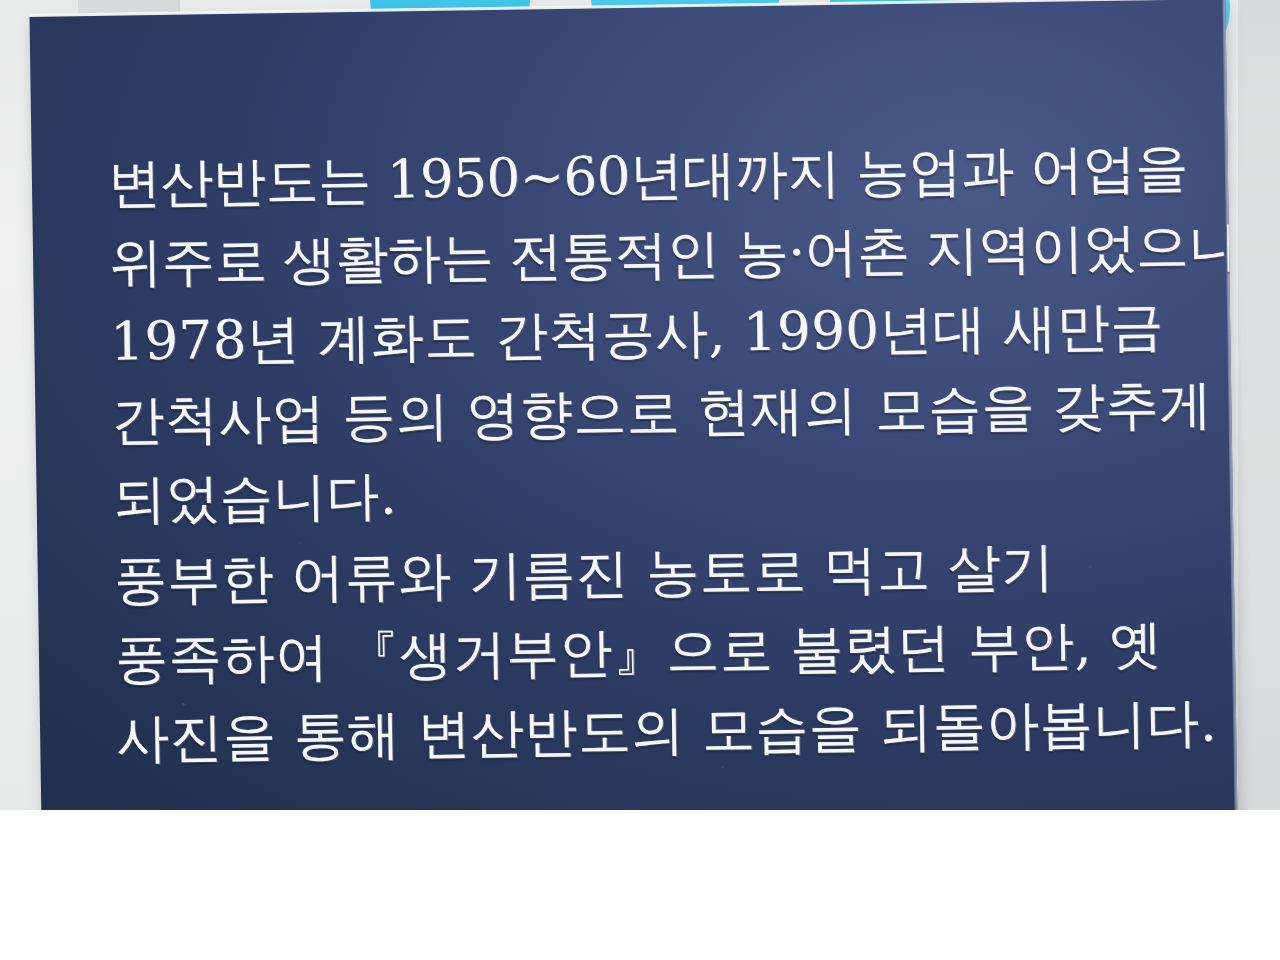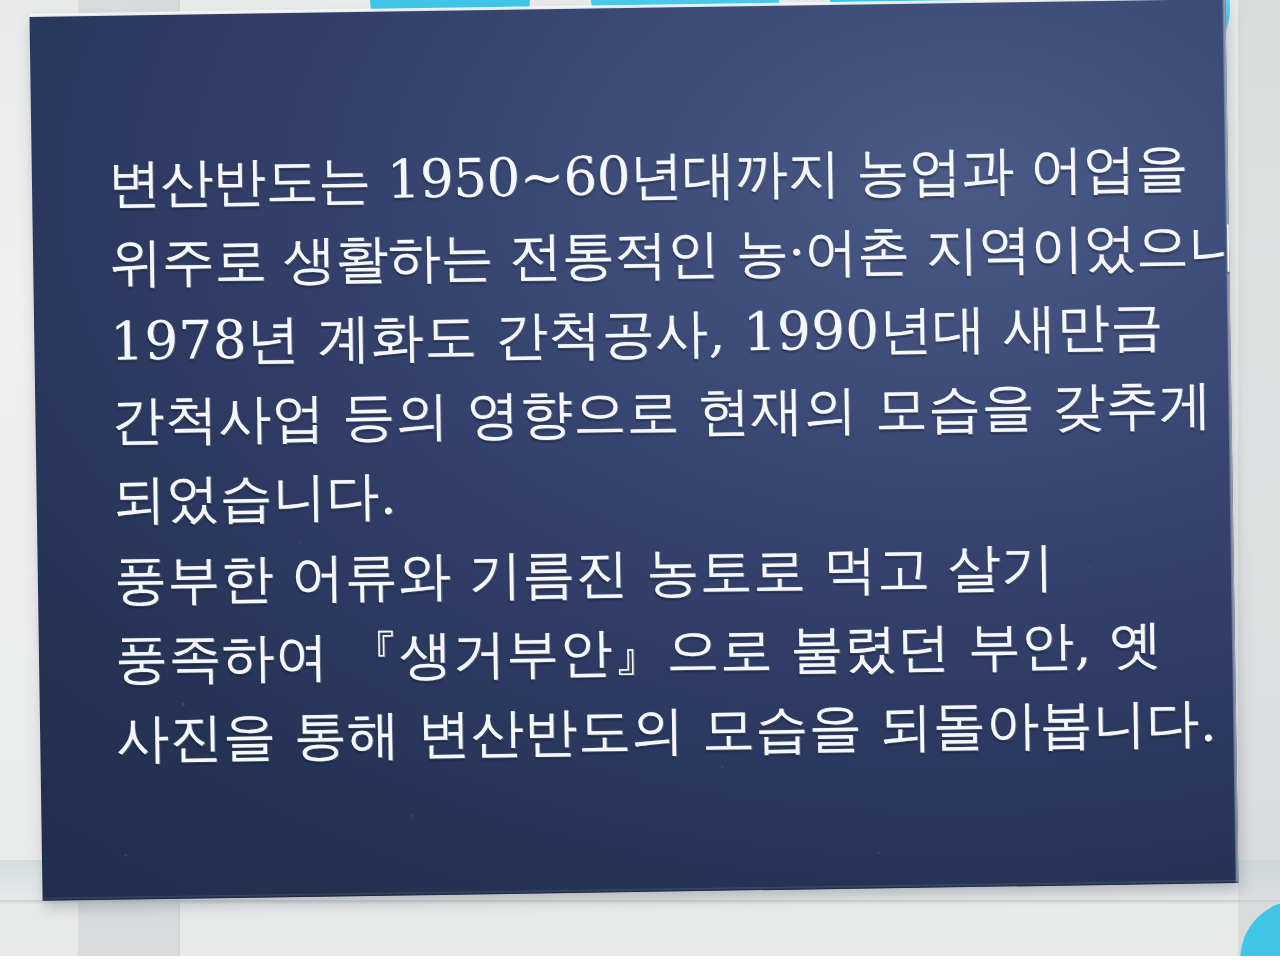--- a/index.html
+++ b/index.html
@@ -5,21 +5,21 @@
   html, body {
     margin: 0; padding: 0;
     width: 1280px; height: 960px;
     overflow: hidden;
     font-family: "DejaVu Sans", sans-serif;
   }
 
   #scene {
     position: relative;
     width: 1280px;
-    height: 956px;
+    height: 810px;
     background: #eceded;
     overflow: hidden;
   }
 
   
   .wall {
     position: absolute;
     inset: 0;
     background:
       linear-gradient(180deg, #e8e9e9 0%, #eff0ef 30%, #eceded 70%, #e7e8e8 100%);

